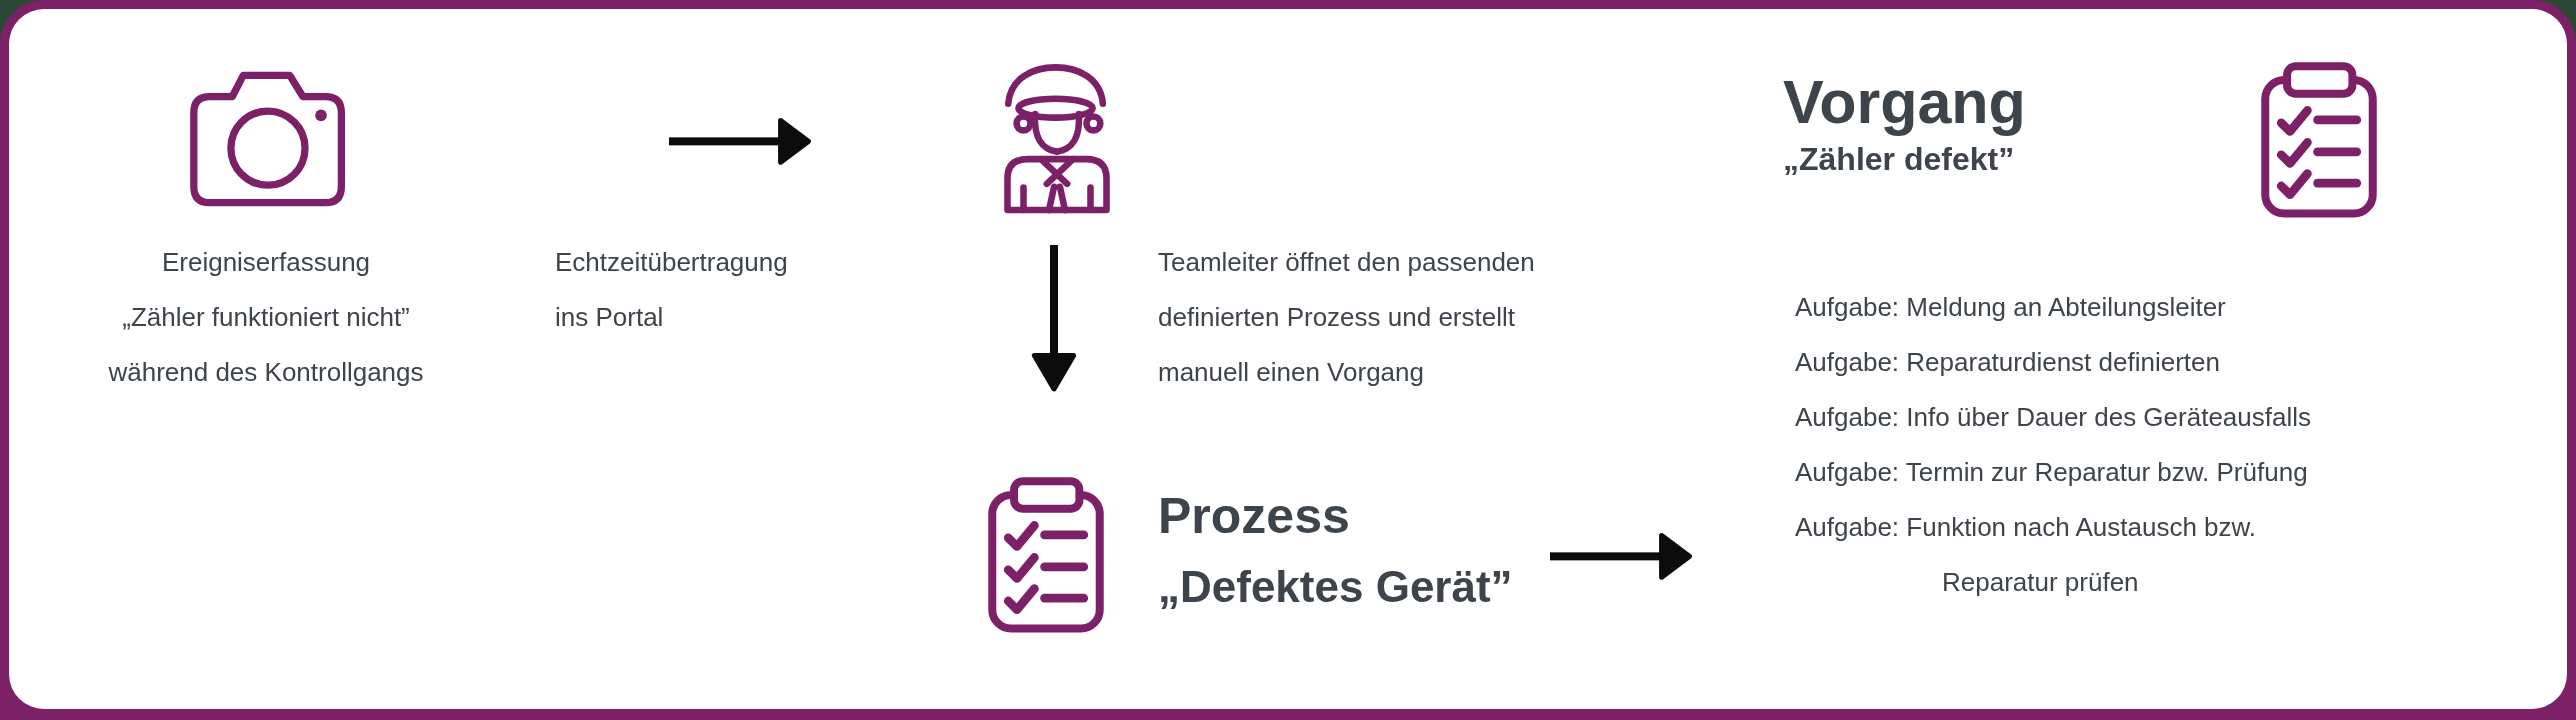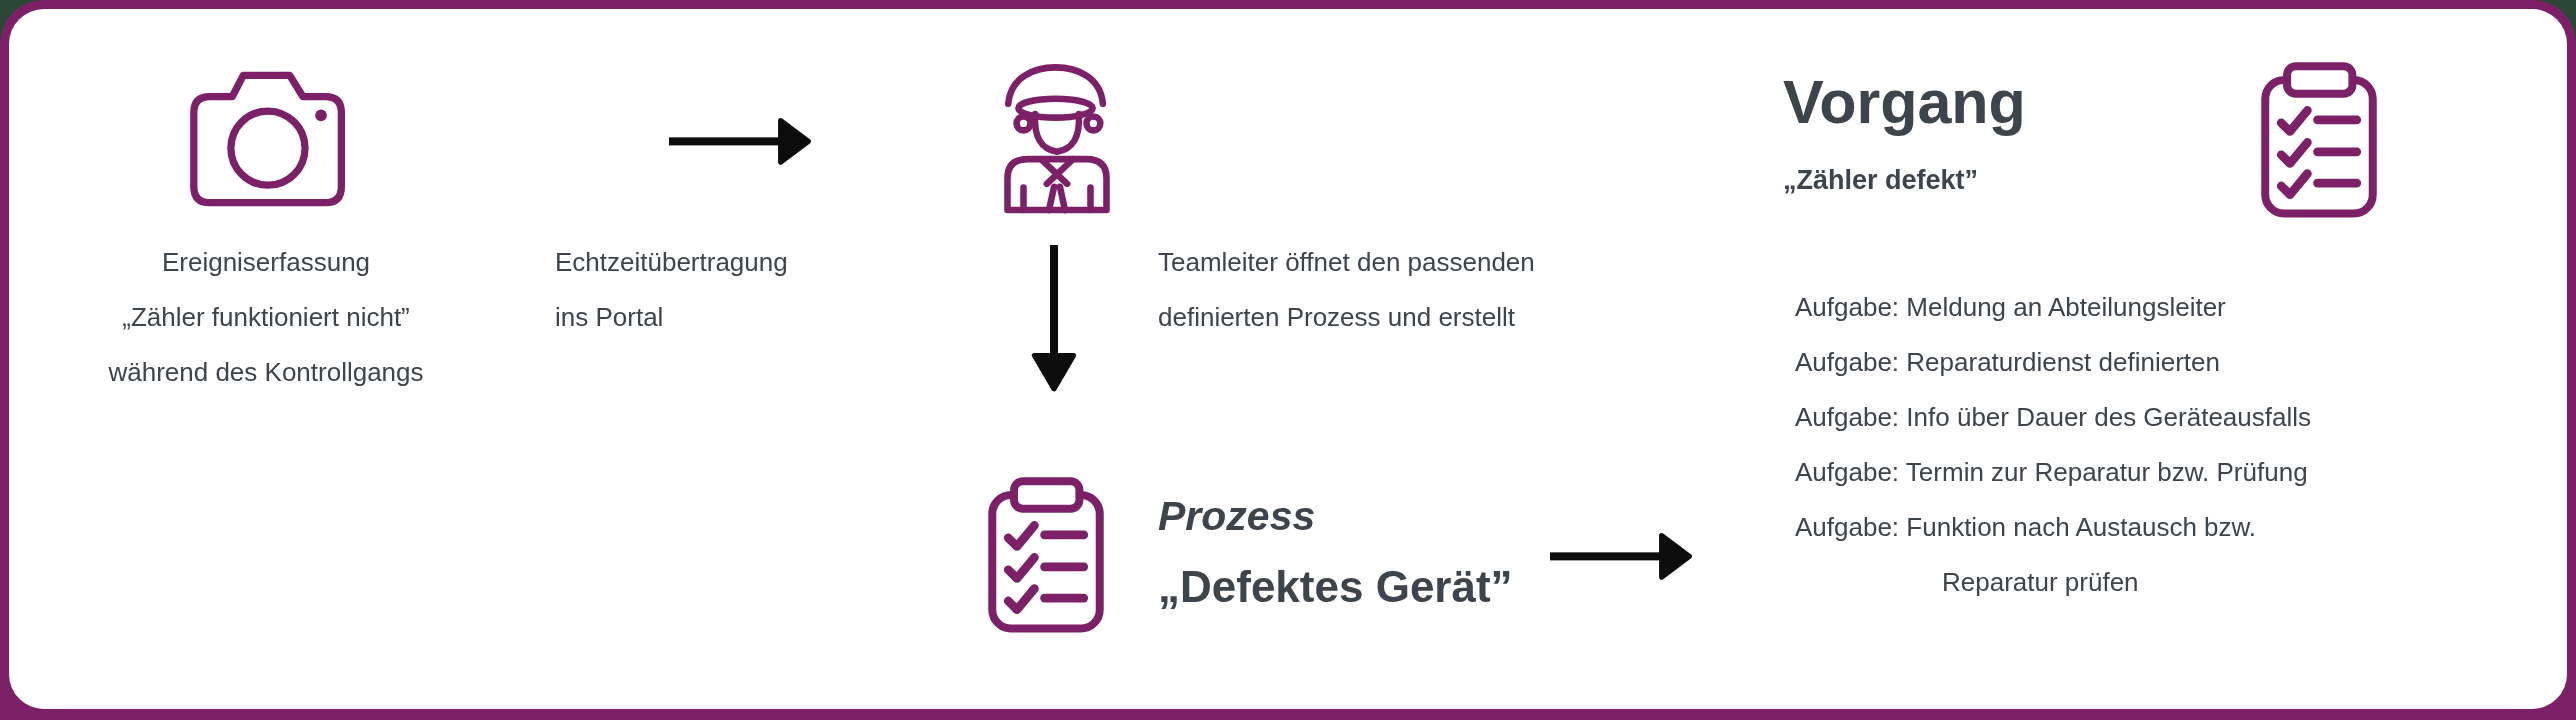--- a/index.html
+++ b/index.html
@@ -14,22 +14,22 @@
     position:relative;
     overflow:hidden;
   }
   .frame{position:absolute;inset:0;background:var(--purple);border-radius:44px 44px 0 0;}
   .card{position:absolute;left:8.7px;top:8.7px;right:8.7px;bottom:11.7px;background:var(--card);border-radius:35px;}
   .abs{position:absolute;}
   .txt{font-size:26px;line-height:55px;color:var(--text);}
   .center{text-align:center;}
   .b{font-weight:normal;}
   .title-lg{font-size:61px;line-height:63px;font-weight:bold;color:var(--text);}
-  .title-md{font-size:41px;line-height:58px;font-weight:bold;color:var(--text);font-style:italic;}
-  .sub-lg{font-size:27px;line-height:51px;font-weight:bold;color:var(--text);margin-top:21px;}
+  .title-md{font-size:50px;line-height:58px;font-weight:bold;color:var(--text);}
+  .sub-lg{font-size:32px;line-height:51px;font-weight:bold;color:var(--text);margin-top:0;}
   .sub-md{font-size:44px;line-height:48px;font-weight:bold;color:var(--text);margin-top:17.5px;}
   .task-line{white-space:nowrap;margin-left:12px;}
   .task-cont{margin-left:159px;}
   svg{display:block;overflow:visible;}
 </style>
 </head>
 <body>
 
 <div class="frame"></div>
 <div class="card"></div>
@@ -79,20 +79,21 @@
 <div class="abs" style="left:1029px;top:245px;width:50px;height:157px;">
   <svg width="50" height="157" viewBox="0 0 68 216">
     <rect x="28.5" y="0" width="11" height="160" style="fill:var(--arrow)"></rect>
     <path d="M 7 152 L 61 152 L 34 198 Z" style="fill:var(--arrow);stroke:var(--arrow)" stroke-width="7" stroke-linejoin="round"></path>
   </svg>
 </div>
 
 <div class="abs txt" style="left:1158px;top:235px;width:554px;">
   <div>Teamleiter öffnet den passenden</div>
   <div>definierten Prozess und erstellt</div>
+  <div>manuell einen Vorgang</div>
 </div>
 
 <div class="abs" style="left:985px;top:475px;width:122px;height:159px;">
   <svg width="122" height="159" viewBox="0 0 168 218">
     <rect x="10" y="27" width="148" height="184" rx="26" fill="none" style="stroke:var(--purple)" stroke-width="11"></rect>
     <rect x="40" y="8" width="90" height="38" rx="12" fill="#ffffff" style="stroke:var(--purple)" stroke-width="11"></rect>
     <g fill="none" style="stroke:var(--purple)" stroke-width="12" stroke-linecap="round" stroke-linejoin="round">
       <path d="M 32 86 L 44 98 L 68 69"></path>
         <path d="M 82 82 L 136 82"></path>
       <path d="M 32 130 L 44 142 L 68 113"></path>

